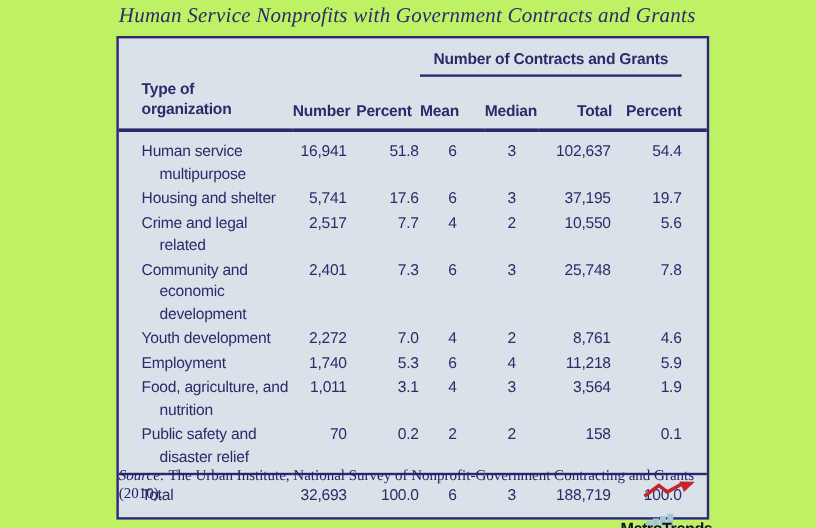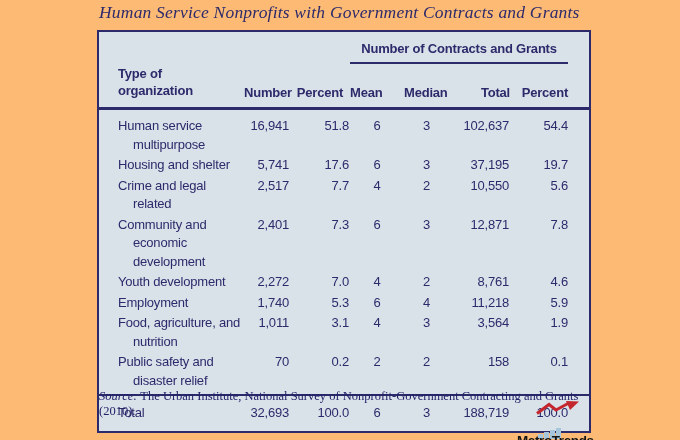--- a/index.html
+++ b/index.html
@@ -4,21 +4,21 @@
 <style>
   :root{
     --navy:#2d2a6b;
     --tablebg:#d9e2e9;
     --footer:#232168;
     --red:#c4262e;
     --ltblue:#a6c6dc;
   }
   html,body{margin:0;padding:0;background:#ffffff;}
   .page{
-    position:relative;width:680px;height:440px;background:#fdba74;
+    position:relative;width:680px;height:440px;background:#bef264;
     font-family:"Liberation Sans",sans-serif;overflow:hidden;
   }
   .title{
     position:absolute;left:99px;top:2px;
     font-family:"Liberation Serif",serif;font-style:italic;
     font-size:17.5px;color:var(--navy);letter-spacing:0.2px;white-space:nowrap;
   }
   .table-wrap{
     position:absolute;left:97px;top:30px;width:490px;
     border:2px solid var(--navy);background:var(--tablebg);
@@ -126,21 +126,21 @@
           <td class="pct2">5.6</td>
         </tr>
         <tr>
           <td class="org">Community and
 economic
 development</td>
           <td class="num">2,401</td>
           <td class="pct">7.3</td>
           <td class="mean">6</td>
           <td class="median">3</td>
-          <td class="totalcol">12,871</td>
+          <td class="totalcol">25,748</td>
           <td class="pct2">7.8</td>
         </tr>
         <tr>
           <td class="org">Youth development</td>
           <td class="num">2,272</td>
           <td class="pct">7.0</td>
           <td class="mean">4</td>
           <td class="median">2</td>
           <td class="totalcol">8,761</td>
           <td class="pct2">4.6</td>

